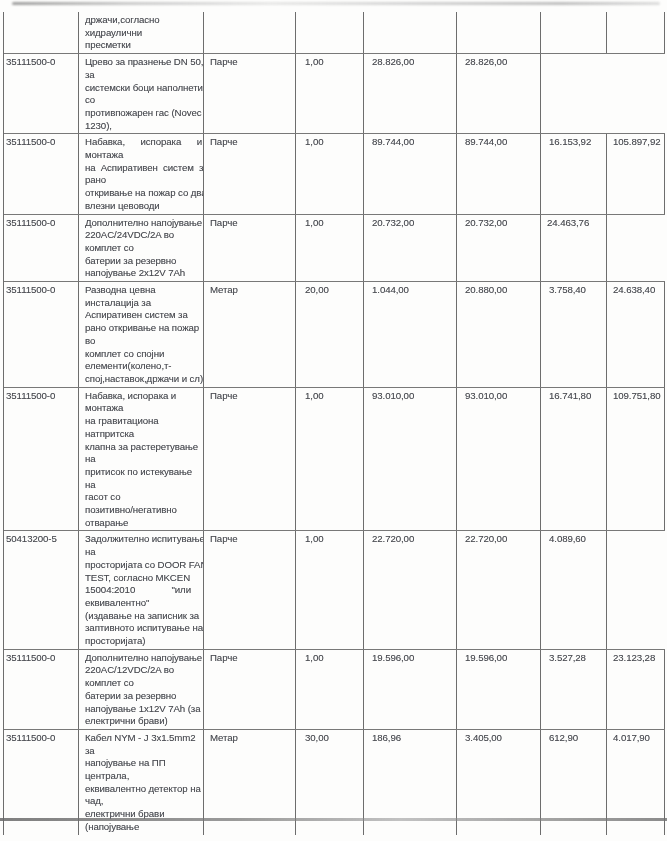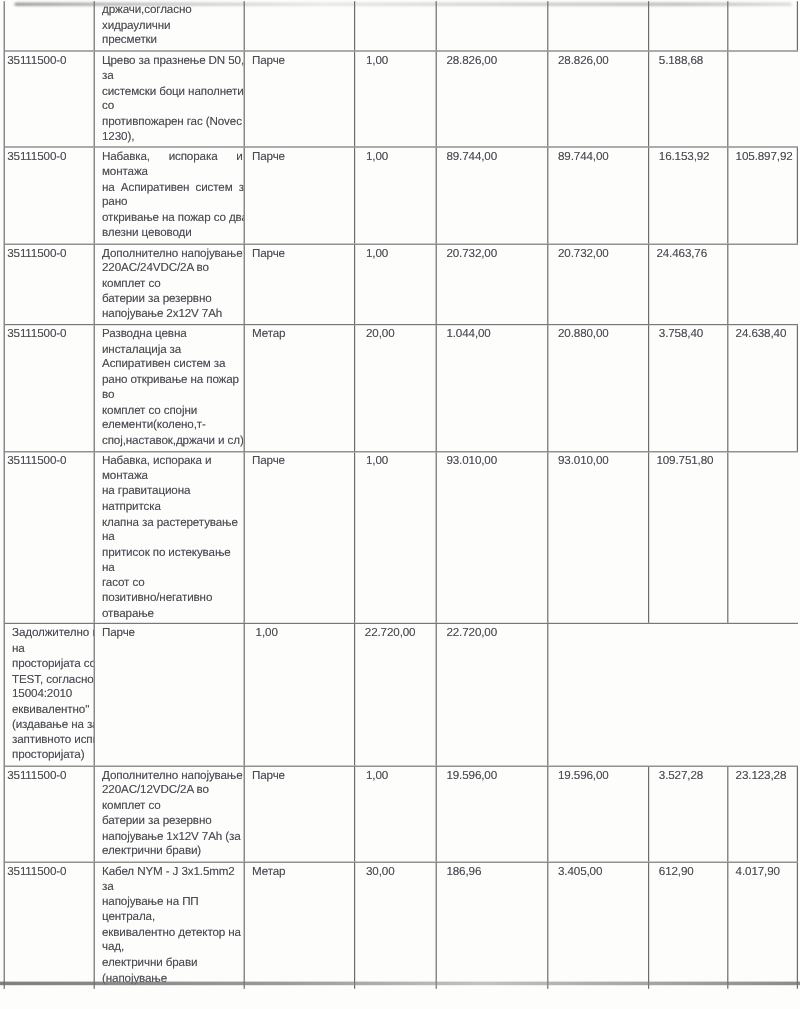--- a/index.html
+++ b/index.html
@@ -46,21 +46,21 @@
       rgba(105,105,105,0.85) 0%,
       rgba(120,120,120,0.75) 35%,
       rgba(145,145,145,0.55) 60%,
       rgba(125,125,125,0.70) 82%,
       rgba(110,110,110,0.80) 100%);
     filter: blur(0.6px);
   }
   .items-table {
     position: absolute;
     left: 3px;
-    top: 1px;
+    top: 12px;
     width: 661px;
     border-left: 1px solid #6d6d6d;
   }
   .row {
     display: grid;
     grid-template-columns: 75px 125px 92px 68px 93px 84px 66px 58px;
     border-top: 1px solid #787878;
   }
   .row:first-child {
     border-top: none;
@@ -106,21 +106,20 @@
     <div class="cell col-desc">Црево за празнење DN 50,
 за
 системски боци наполнети
 со
 противпожарен гас (Novec
 1230),</div>
     <div class="cell col-unit">Парче</div>
     <div class="cell col-qty">1,00</div>
     <div class="cell col-price">28.826,00</div>
     <div class="cell col-total">28.826,00</div>
-    <div class="cell col-vat">5.188,68</div>
   </div>
       <div class="row">
     <div class="cell col-code">35111500-0</div>
     <div class="cell col-desc">Набавка,      испорака      и
 монтажа
 на  Аспиративен  систем  за
 рано
 откривање на пожар со два
 влезни цевоводи</div>
     <div class="cell col-unit">Парче</div>
@@ -170,36 +169,39 @@
 на
 притисок по истекување
 на
 гасот со
 позитивно/негативно
 отварање</div>
     <div class="cell col-unit">Парче</div>
     <div class="cell col-qty">1,00</div>
     <div class="cell col-price">93.010,00</div>
     <div class="cell col-total">93.010,00</div>
+    <div class="cell col-vat">16.741,80</div>
     <div class="cell col-totalvat">109.751,80</div>
   </div>
       <div class="row">
+    <div class="cell col-code">50413200-5</div>
     <div class="cell col-desc">Задолжително испитување
 на
 просторијата со DOOR FAN
 TEST, согласно MKCEN
 15004:2010              "или
 еквивалентно"
 (издавање на записник за
 заптивното испитување на
 просторијата)</div>
     <div class="cell col-unit">Парче</div>
     <div class="cell col-qty">1,00</div>
     <div class="cell col-price">22.720,00</div>
     <div class="cell col-total">22.720,00</div>
+    <div class="cell col-vat">4.089,60</div>
   </div>
       <div class="row">
     <div class="cell col-code">35111500-0</div>
     <div class="cell col-desc">Дополнително напојување
 220AC/12VDC/2A во
 комплет со
 батерии за резервно
 напојување 1x12V 7Ah (за
 електрични брави)</div>
     <div class="cell col-unit">Парче</div>

